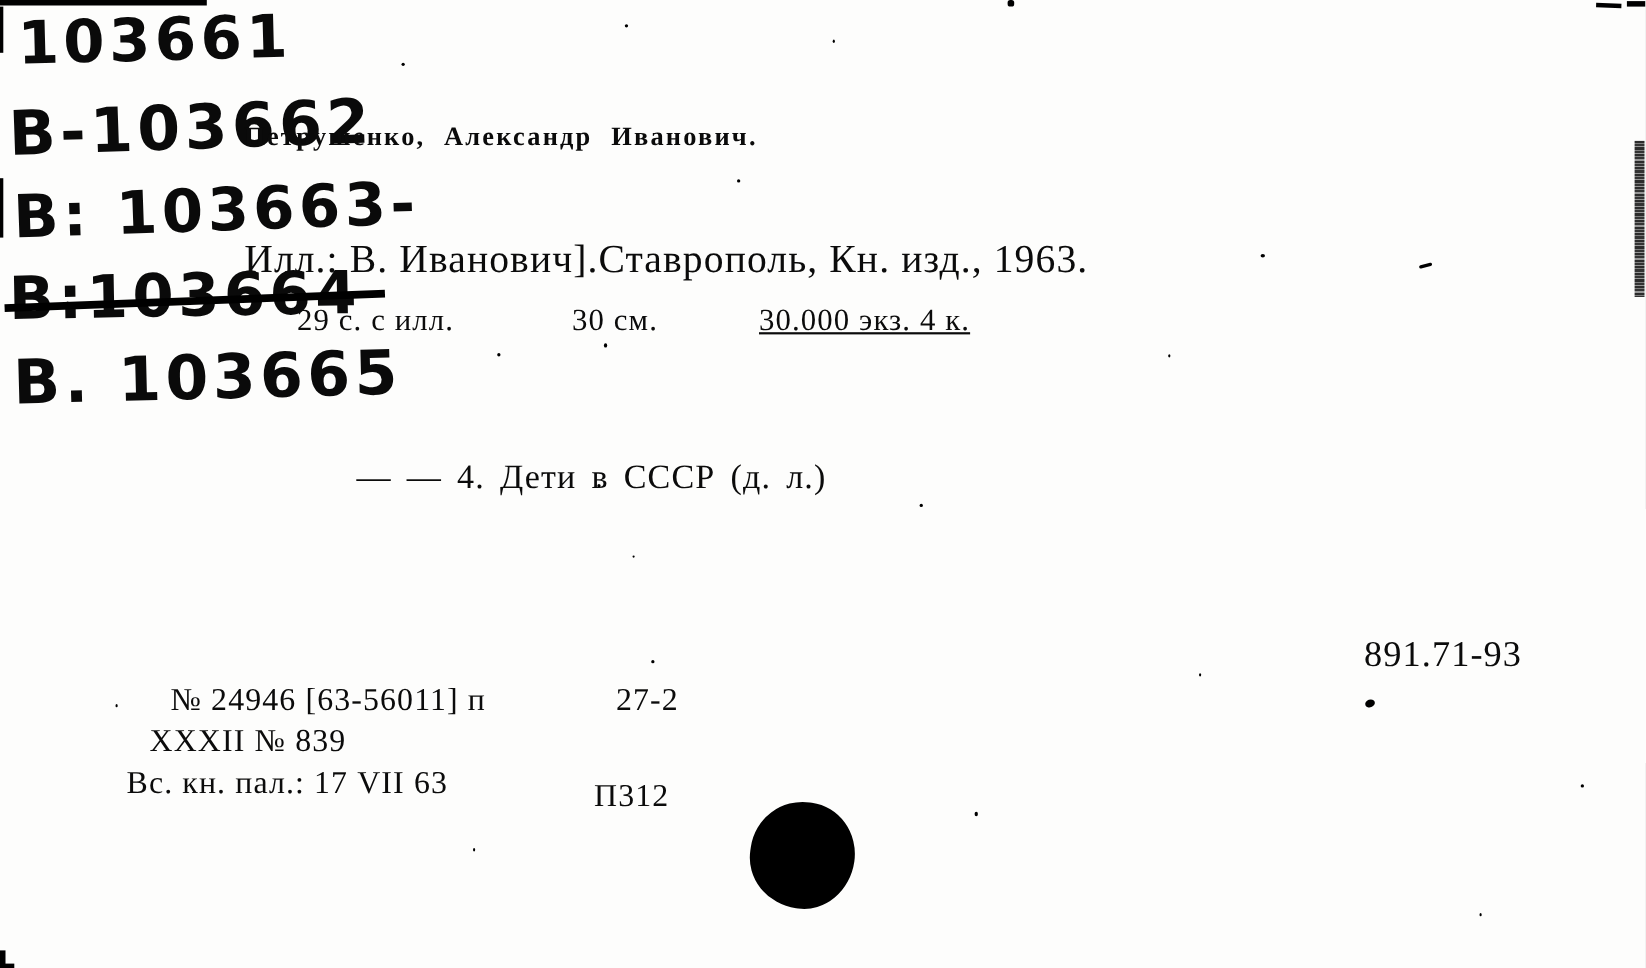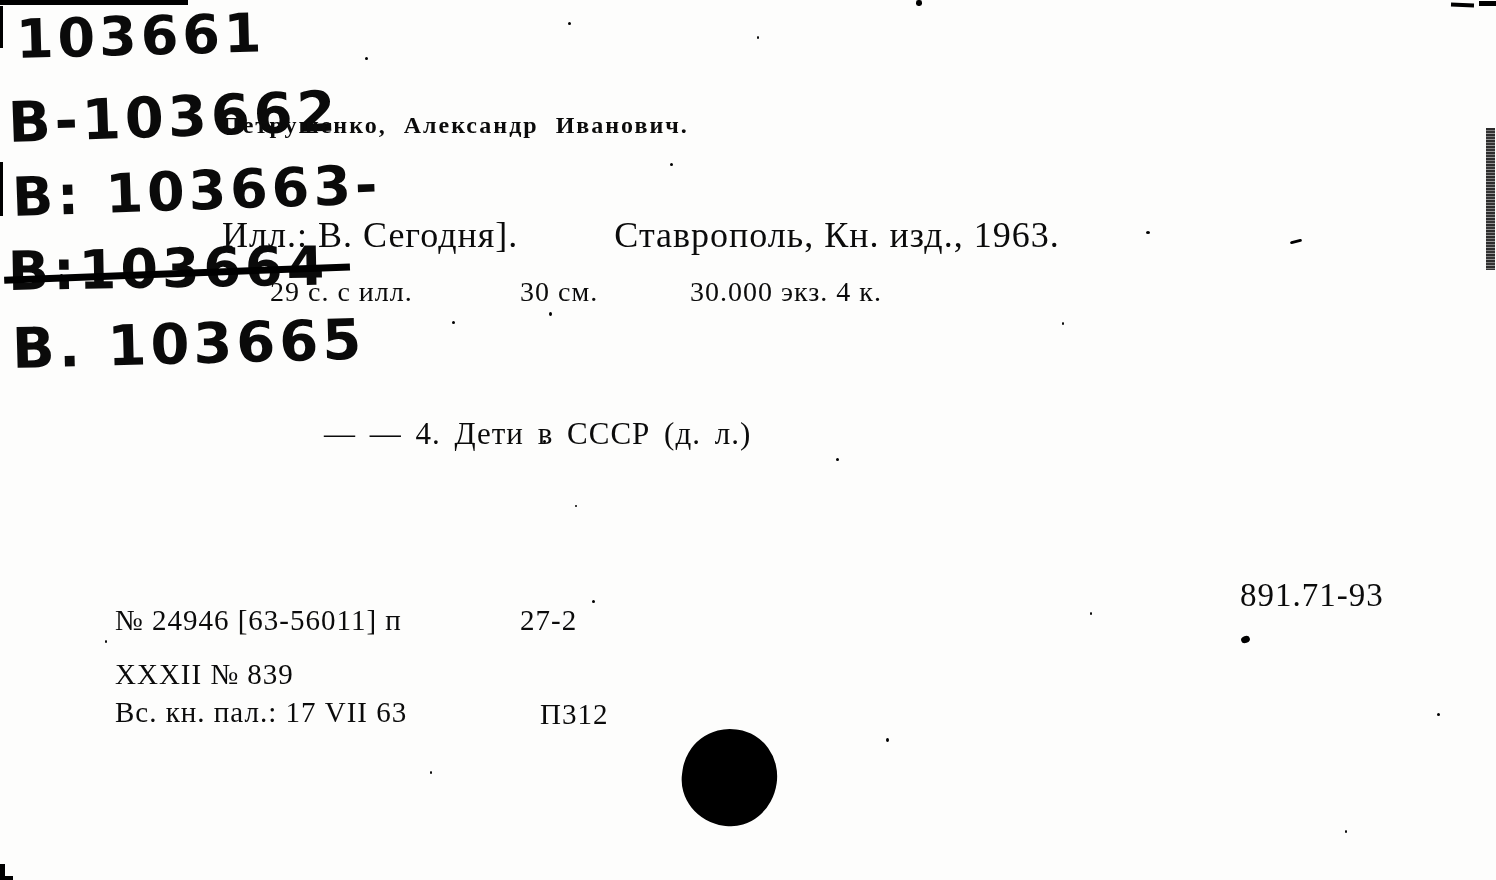--- a/index.html
+++ b/index.html
@@ -25,33 +25,33 @@
   
   .typed{position:absolute;white-space:nowrap;}
   .heading{
     left:222px;top:112px;font-size:24px;font-weight:700;letter-spacing:2px;word-spacing:9px;
   }
   .title-line{
     left:262px;top:166px;width:1128px;font-size:36px;letter-spacing:1.5px;
     text-align:justify;text-align-last:justify;white-space:normal;
   }
   .imprint{left:222px;top:214px;font-size:36px;letter-spacing:1px;}
-  .imprint .right-part{margin-left:96px;}
+  .imprint .right-part{}
   .collation{top:276px;font-size:28px;letter-spacing:1px;}
   .coll-1{left:270px;}
   .coll-2{left:520px;}
-  .coll-3{left:690px;}
+  .coll-3{left:690px;text-decoration:underline;}
   .tracing{left:324px;top:416px;font-size:31px;letter-spacing:1px;word-spacing:5px;}
   .classification{left:1240px;top:577px;font-size:33px;letter-spacing:1px;}
   .reg{left:115px;font-size:29px;letter-spacing:1px;}
-  .reg-1{top:604px;}
-  .reg-2{top:658px;}
+  .reg-1{top:620px;margin-left:40px;}
+  .reg-2{top:658px;margin-left:21px;}
   .reg-3{top:696px;}
   .reg-1 .tail{position:absolute;left:405px;top:0;}
-  .reg-3 .tail{position:absolute;left:425px;top:2px;}
+  .reg-3 .tail{position:absolute;left:425px;top:12px;}
   
   .art{position:absolute;background:#000;}
   .inkblot{
     position:absolute;left:682px;top:729px;width:95px;height:97px;background:#000;
     border-radius:51% 49% 48% 52%/50% 50% 52% 48%;transform:rotate(8deg);
   }
   .inkdot{
     position:absolute;left:1241px;top:636px;width:9px;height:7px;background:#000;
     border-radius:50%;transform:rotate(-20deg);
   }
@@ -73,21 +73,21 @@
   <div class="hw hw4">
     <span>В:103664</span>
     <span class="strike"></span>
   </div>
   <div class="hw hw5">В. 103665</div>
 
   <div class="typed heading">Петрушенко, Александр Иванович.</div>
 
 
   <div class="typed imprint">
-    <span>Илл.: В. Сегодня].</span><span class="right-part">Ставрополь, Кн. изд., 1963.</span>
+    <span>Илл.: В. Иванович].</span><span class="right-part">Ставрополь, Кн. изд., 1963.</span>
   </div>
 
   <div class="typed collation coll-1">29 с. с илл.</div>
   <div class="typed collation coll-2">30 см.</div>
   <div class="typed collation coll-3">30.000 экз. 4 к.</div>
 
   <div class="typed tracing">— — 4. Дети в СССР (д. л.)</div>
 
   <div class="typed classification">891.71-93</div>
 

